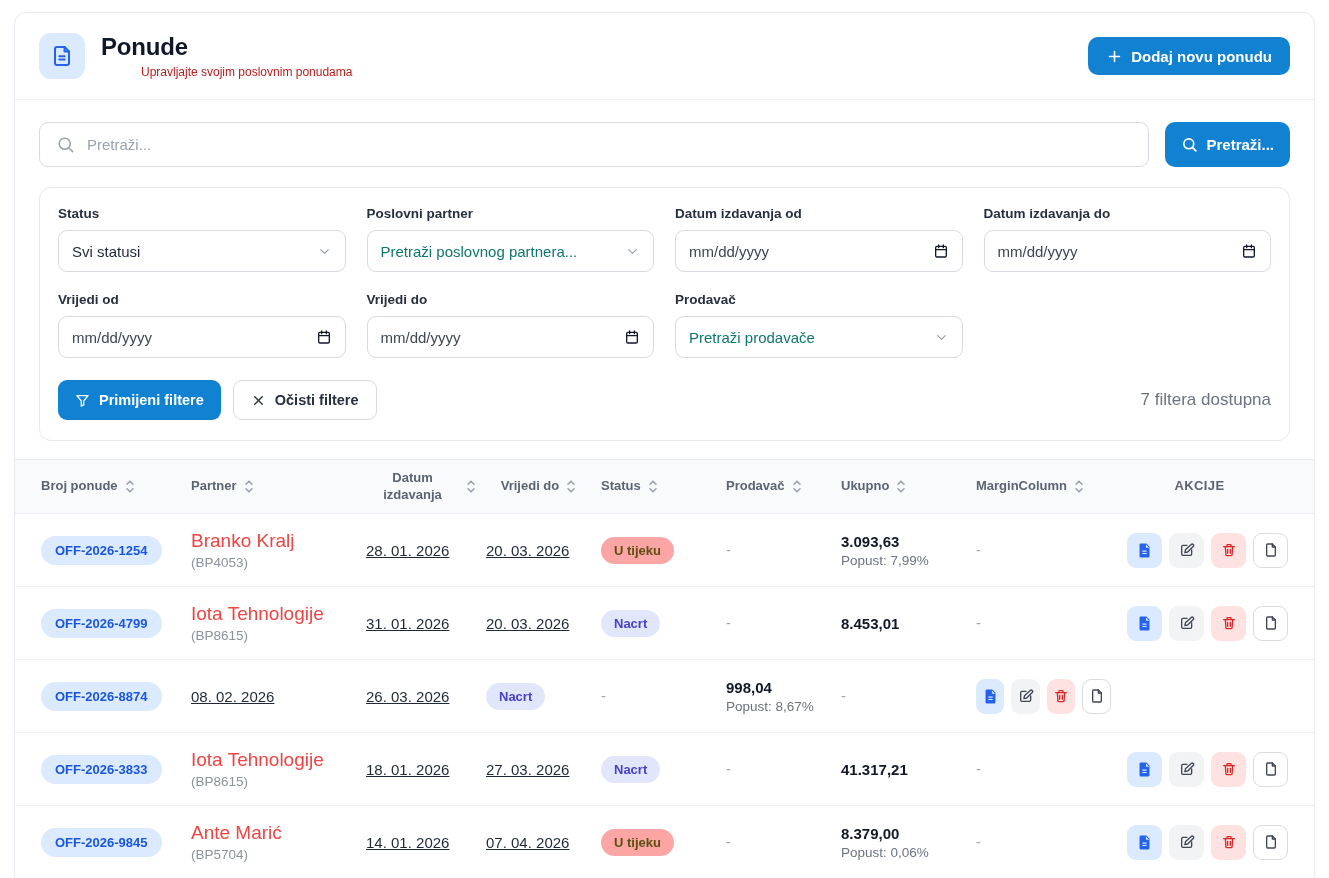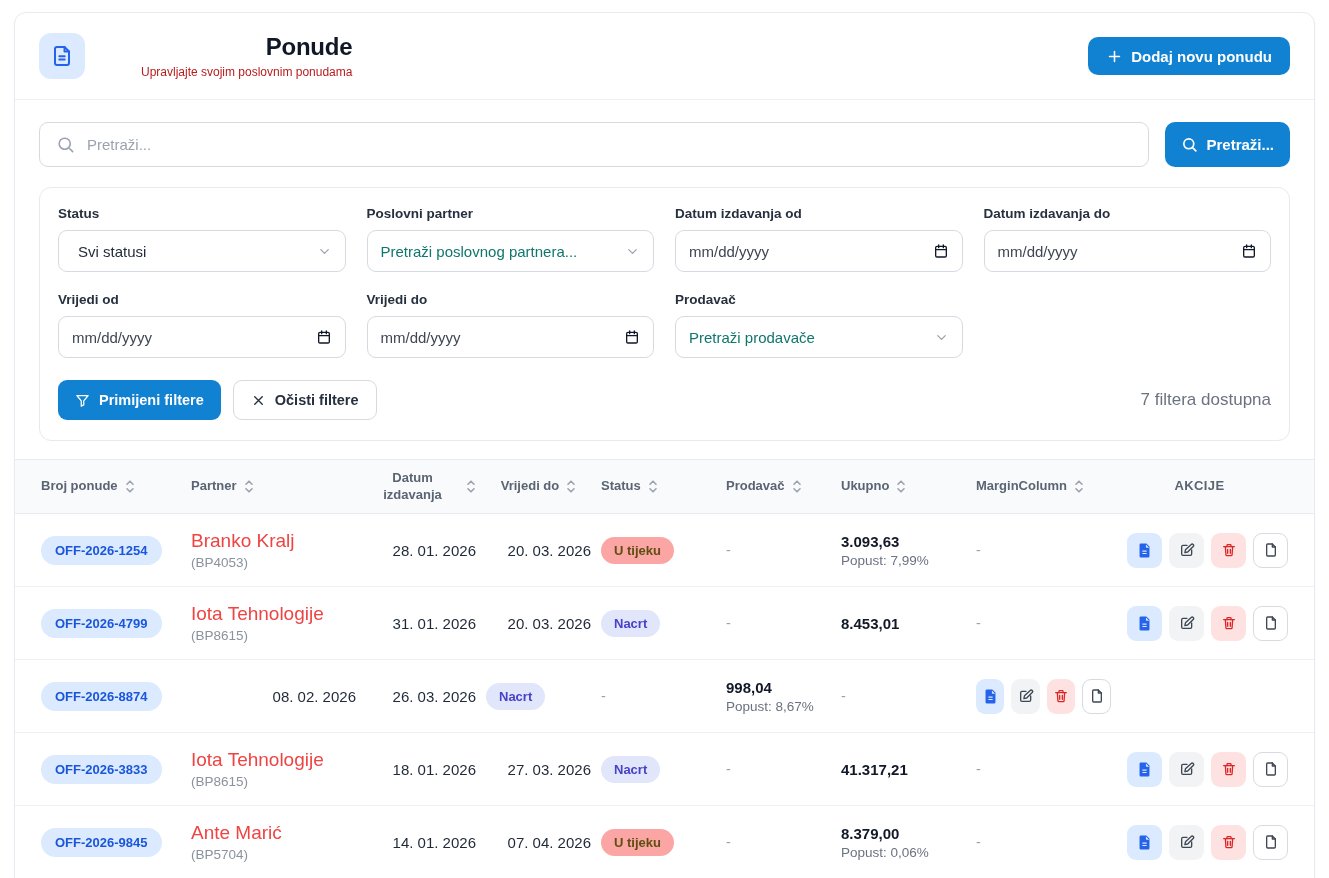--- a/index.html
+++ b/index.html
@@ -6,42 +6,42 @@
   html,body { width:1329px; height:878px; overflow:hidden; background:#fff;
     font-family:"Liberation Sans","DejaVu Sans",sans-serif; color:#1f2937; }
 
   .card { margin:12px 14px 0; border:1px solid #e8eaef; border-radius:12px;
     box-shadow:0 1px 2px rgba(16,24,40,.04); background:#fff; min-height:900px; overflow:hidden; }
 
   
   .card-header { display:flex; align-items:center; gap:16px; padding:20px 24px; border-bottom:1px solid #eef0f4; }
   .hdr-icon { width:46px; height:46px; border-radius:12px; background:#dbeafe; color:#2563eb;
     display:flex; align-items:center; justify-content:center; flex:0 0 auto; }
-  .hdr-title { font-size:24px; font-weight:700; color:#101828; letter-spacing:-.2px;text-align:right; }
+  .hdr-title { font-size:24px; font-weight:700; color:#101828; letter-spacing:-.2px; }
   .hdr-sub { font-size:12px; color:#b91c1c; margin-top:4px;margin-left:40px; }
   .hdr-spacer { flex:1; }
   .btn-primary { display:inline-flex; align-items:center; gap:8px; background:#1181d2; color:#fff;
     border:none; border-radius:10px; height:38px; padding:0 18px; font-size:15px; font-weight:600;
     font-family:inherit; cursor:pointer; }
 
   
   .search-row { display:flex; gap:16px; padding:22px 24px 0; }
   .search-box { flex:1; display:flex; align-items:center; gap:12px; height:45px; border:1px solid #d6dae0;
     border-radius:9px; padding:0 16px; color:#9aa3ad; }
   .search-box .ph { font-size:15px; color:#9aa3ad; }
   .btn-search { display:inline-flex; align-items:center; gap:8px; background:#1181d2; color:#fff; border:none;
     border-radius:10px; height:45px; padding:0 16px; font-size:15px; font-weight:600; font-family:inherit; cursor:pointer; }
 
   
   .filter-panel { margin:20px 24px 0; border:1px solid #e6e9ee; border-radius:12px; padding:18px 18px 20px; }
   .filter-grid { display:grid; grid-template-columns:repeat(4,1fr); gap:20px 21px; }
   .f-label { font-size:13.5px; font-weight:700; color:#27303f; margin-bottom:9px; }
   .field { display:flex; align-items:center; justify-content:space-between; gap:8px; height:42px;
     border:1px solid #d6dae0; border-radius:9px; padding:0 13px; background:#fff; cursor:pointer; }
-  .field .val { font-size:15px; color:#1f2937; white-space:nowrap; overflow:hidden;margin-left:6px; }
+  .field .val { font-size:15px; color:#1f2937; white-space:nowrap; overflow:hidden; }
   .field .ph  { font-size:15px; color:#0f766e; white-space:nowrap; overflow:hidden; }
   .field .datetxt { font-size:15px; color:#3f4754; }
   .chev { color:#9aa3ad; flex:0 0 auto; }
   .cal  { color:#111827; flex:0 0 auto; }
   .filter-actions { display:flex; align-items:center; gap:12px; margin-top:22px; }
   .btn-apply { display:inline-flex; align-items:center; gap:9px; background:#1181d2; color:#fff; border:none;
     border-radius:9px; height:40px; padding:0 17px; font-size:14.5px; font-weight:600; font-family:inherit; cursor:pointer; }
   .btn-clear { display:inline-flex; align-items:center; gap:9px; background:#fff; color:#27303f;
     border:1px solid #d6dae0; border-radius:9px; height:40px; padding:0 17px; font-size:14.5px; font-weight:600;
     font-family:inherit; cursor:pointer; }
@@ -55,21 +55,21 @@
     align-items:center; padding:0 26px; }
   .thead-row { background:#f8fafc; border-top:1px solid #e8ebf0; border-bottom:1px solid #e8ebf0; min-height:55px; }
   .th { display:flex; align-items:center; gap:7px; font-size:13px; font-weight:700; color:#5b6472;
     padding-right:10px; line-height:1.25; }
   .th.align-center { justify-content:center; text-align:center; }
   .th.align-right  { justify-content:center; padding-right:0; letter-spacing:.4px; }
   .th .sort { flex:0 0 auto; color:#9ca3af; }
 
   .trow { min-height:73px; border-bottom:1px solid #eef1f4; background:#fff; }
   .cell { padding-right:10px; font-size:14.5px; color:#1f2937; }
-  .c-issued, .c-valid { text-align:right; font-size:15px; }
+  .c-issued, .c-valid { text-align:left; font-size:15px;text-decoration:underline; }
   .pill-id { display:inline-block; background:#dbeafe; color:#1a56db; font-size:13px; font-weight:600;
     padding:7px 14px; border-radius:999px; white-space:nowrap;text-align:right; }
   .p-name { font-size:19px; color:#ef4444; }
   .p-code { font-size:13.5px; color:#8b929c; margin-top:3px; }
   .pill-status { display:inline-block; font-size:13px; font-weight:600; padding:6px 13px; border-radius:999px; white-space:nowrap; }
   .pill-status.progress { background:#fca5a5; color:#5f4e10; }
   .pill-status.draft    { background:#e1e6fb; color:#4742c8; }
   .dash { color:#9aa3ad; }
   .total { font-size:15px; font-weight:700; color:#111827; }
   .discount { font-size:13.5px; color:#6b7280; margin-top:3px; }

